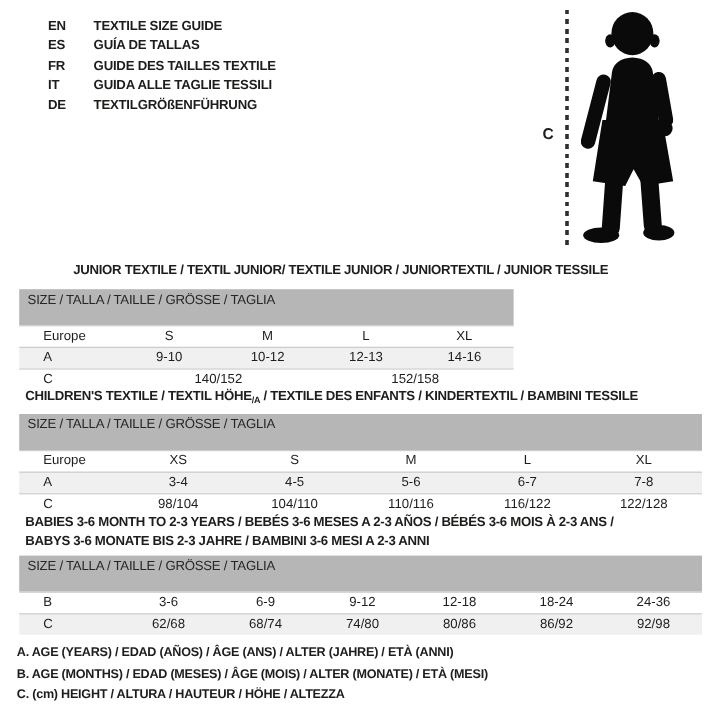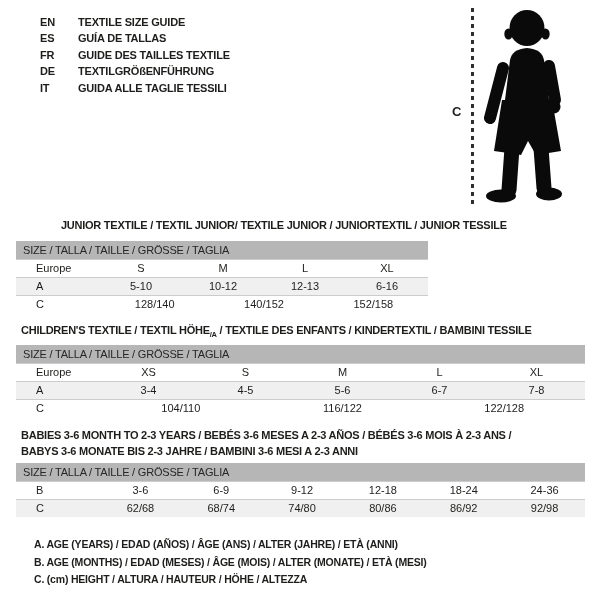--- a/index.html
+++ b/index.html
@@ -18,52 +18,52 @@
   }
   .height-label{position:absolute;left:452px;top:104px;font-size:13px;font-weight:bold;}
   .baby{position:absolute;left:484px;top:8px;width:90px;height:200px;}
   
   .sec-title{position:absolute;left:21px;font-size:11px;font-weight:bold;letter-spacing:-0.25px;line-height:16px;white-space:nowrap;}
   .sub{font-size:7.5px;vertical-align:sub;}
   
   .stable{position:absolute;left:16px;font-size:11px;}
   .t-narrow{width:412px;}
   .t-wide{width:569px;}
-  .thead{height:18px;line-height:18px;background:#b6b6b6;color:#262626;padding-left:7px;letter-spacing:-0.2px;}
+  .thead{height:30px;line-height:18px;background:#b6b6b6;color:#262626;padding-left:7px;letter-spacing:-0.2px;}
   .trow{display:flex;height:17px;line-height:17px;border-top:1px solid #cccccc;}
   .trow.stripe{background:#f0f0f0;}
   .tlabel{width:64px;padding-left:7px;margin-left:13px;}
   .tcell{flex:1;text-align:center;}
   
-  .notes{position:absolute;left:34px;top:536px;}
+  .notes{position:absolute;left:14px;top:536px;}
   .note{font-size:10.5px;font-weight:bold;letter-spacing:-0.2px;line-height:17.6px;white-space:nowrap;}
 </style>
 </head>
 <body>
 
 <div class="langs">
   <div class="lang-row">
     <span class="lang-code">EN</span>
     <span class="lang-title">TEXTILE SIZE GUIDE</span>
   </div>
   <div class="lang-row">
     <span class="lang-code">ES</span>
     <span class="lang-title">GUÍA DE TALLAS</span>
   </div>
   <div class="lang-row">
     <span class="lang-code">FR</span>
     <span class="lang-title">GUIDE DES TAILLES TEXTILE</span>
   </div>
   <div class="lang-row">
+    <span class="lang-code">IT</span>
+    <span class="lang-title">GUIDA ALLE TAGLIE TESSILI</span>
+  </div>
+  <div class="lang-row">
     <span class="lang-code">DE</span>
     <span class="lang-title">TEXTILGRÖßENFÜHRUNG</span>
-  </div>
-  <div class="lang-row">
-    <span class="lang-code">IT</span>
-    <span class="lang-title">GUIDA ALLE TAGLIE TESSILI</span>
   </div>
 </div>
 
 <div class="dashed-line"></div>
 <div class="height-label">C</div>
 <svg class="baby" viewBox="0 0 90 200" aria-hidden="true">
   <g fill="#0a0a0a" stroke="none">
     <ellipse cx="43" cy="20" rx="17.5" ry="18"></ellipse>
     <ellipse cx="24.5" cy="26" rx="4.2" ry="5.5"></ellipse>
     <ellipse cx="61.5" cy="26" rx="4.2" ry="5.5"></ellipse>
@@ -86,28 +86,27 @@
   <div class="thead">SIZE / TALLA / TAILLE / GRÖSSE / TAGLIA</div>
   <div class="trow">
     <span class="tlabel">Europe</span>
     <span class="tcell">S</span>
     <span class="tcell">M</span>
     <span class="tcell">L</span>
     <span class="tcell">XL</span>
   </div>
   <div class="trow stripe">
     <span class="tlabel">A</span>
-    <span class="tcell">5-10</span>
+    <span class="tcell">9-10</span>
     <span class="tcell">10-12</span>
     <span class="tcell">12-13</span>
-    <span class="tcell">6-16</span>
+    <span class="tcell">14-16</span>
   </div>
   <div class="trow">
     <span class="tlabel">C</span>
-    <span class="tcell">128/140</span>
     <span class="tcell">140/152</span>
     <span class="tcell">152/158</span>
   </div>
 </div>
 
 <div class="sec-title" style="top:322px;"><span>CHILDREN'S TEXTILE / TEXTIL HÖHE</span><span class="sub">/A</span><span> / TEXTILE DES ENFANTS / KINDERTEXTIL / BAMBINI TESSILE</span></div>
 <div class="stable t-wide" style="top:345px;">
   <div class="thead">SIZE / TALLA / TAILLE / GRÖSSE / TAGLIA</div>
   <div class="trow">
     <span class="tlabel">Europe</span>
@@ -120,21 +119,23 @@
   <div class="trow stripe">
     <span class="tlabel">A</span>
     <span class="tcell">3-4</span>
     <span class="tcell">4-5</span>
     <span class="tcell">5-6</span>
     <span class="tcell">6-7</span>
     <span class="tcell">7-8</span>
   </div>
   <div class="trow">
     <span class="tlabel">C</span>
+    <span class="tcell">98/104</span>
     <span class="tcell">104/110</span>
+    <span class="tcell">110/116</span>
     <span class="tcell">116/122</span>
     <span class="tcell">122/128</span>
   </div>
 </div>
 
 <div class="sec-title" style="top:427px;">
   <div>BABIES 3-6 MONTH TO 2-3 YEARS / BEBÉS 3-6 MESES A 2-3 AÑOS / BÉBÉS 3-6 MOIS À 2-3 ANS /</div>
   <div>BABYS 3-6 MONATE BIS 2-3 JAHRE / BAMBINI 3-6 MESI A 2-3 ANNI</div>
 </div>
 <div class="stable t-wide" style="top:463px;">

